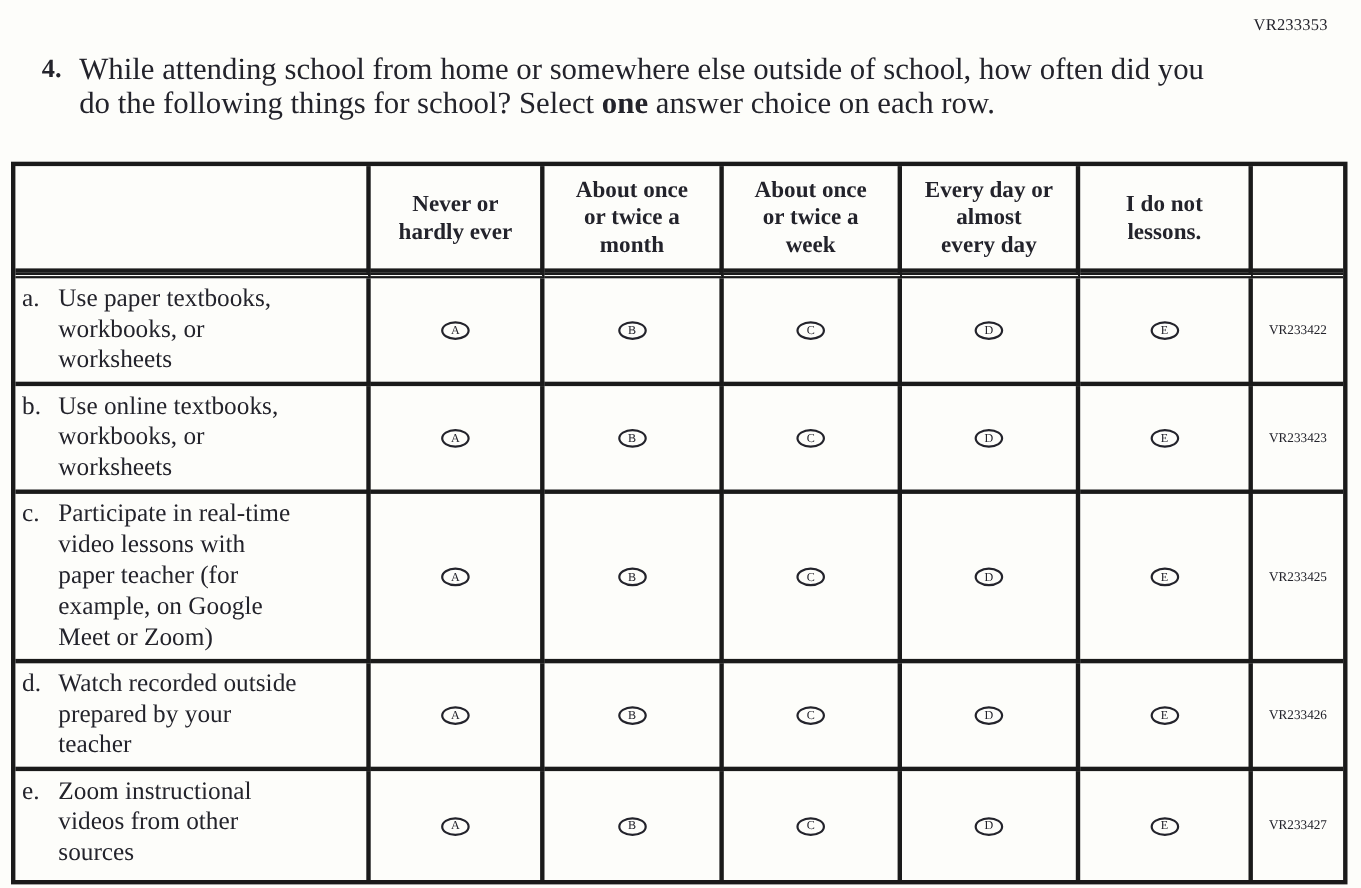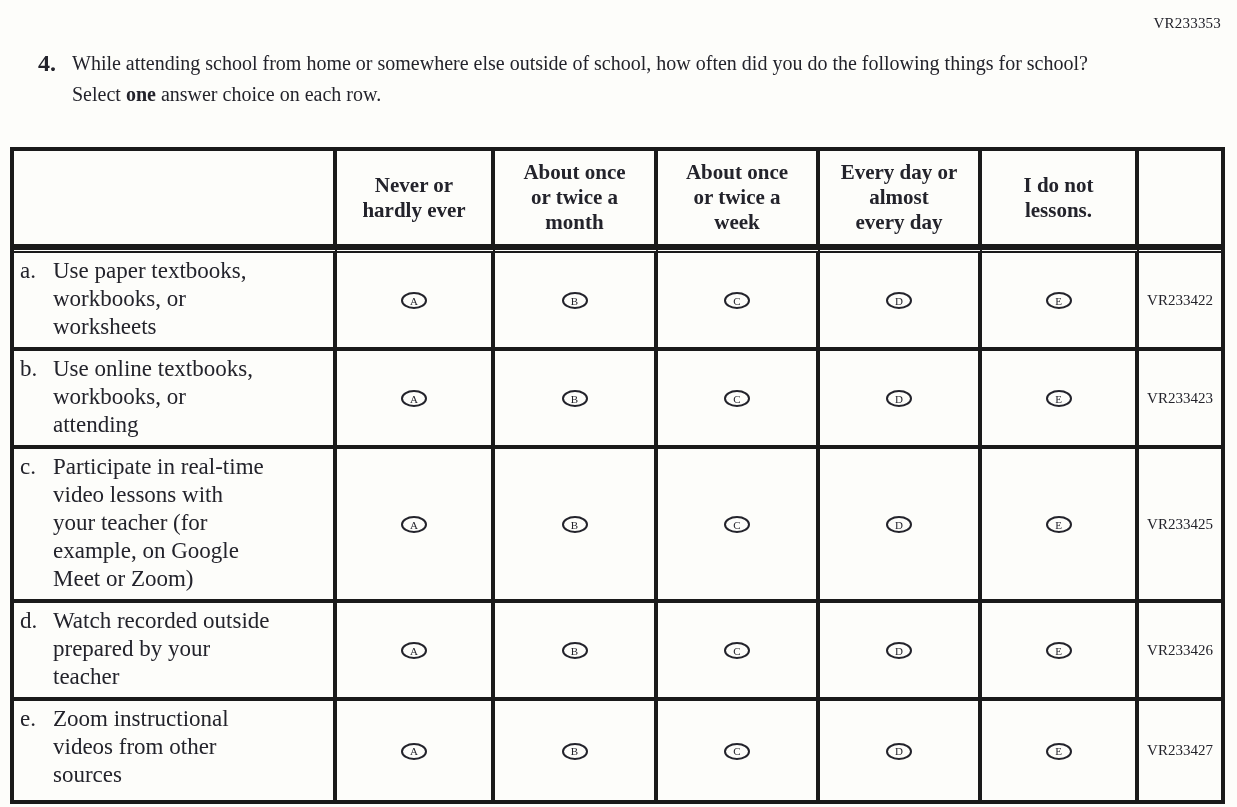--- a/index.html
+++ b/index.html
@@ -12,37 +12,37 @@
   body{
     background: var(--bg);
     color: var(--ink);
     font-family: "Liberation Serif", "DejaVu Serif", serif;
     position: relative;
     overflow: hidden;
   }
   .top-code{
     position: absolute;
     top: 15px;
-    right: 16px;
+    right: 30px;
     font-size: 15px;
     letter-spacing: 0.2px;
   }
   .question{
     display: flex;
     margin: 48px 0 0 38px;
     width: 1060px;
   }
   .qnum{
     flex: 0 0 34px;
     font-weight: bold;
     font-size: 24px;
     line-height: 31px;
   }
   .qtext{
-    font-size: 20px;
+    font-size: 28px;
     line-height: 31px;
   }
   table{
     margin: 37px 0 0 10px;
     width: 1207px;
     border: 4px solid var(--border);
     border-collapse: separate;
     border-spacing: 0;
     table-layout: fixed;
     background: var(--bg);
@@ -93,21 +93,21 @@
     align-items: center;
     justify-content: center;
     font-size: 11px;
     line-height: 1;
     padding-top: 1px;
     cursor: pointer;
   }
   td.code{
     text-align: center;
     vertical-align: middle;
-    font-size: 15px;
+    font-size: 12px;
     padding: 2px 1px;
   }
   tbody tr:last-child td{ height: 99px; }
 </style>
 </head>
 <body>
 
 <div class="top-code">VR233353</div>
 
 <div class="question">
@@ -169,37 +169,37 @@
       <td class="opt"><span class="bubble">D</span></td>
       <td class="opt"><span class="bubble">E</span></td>
       <td class="code">VR233422</td>
     </tr>
     <tr>
       <td class="stem">
         <div class="stem-wrap">
             <span class="letter">b.</span>
             <span class="stem-text">Use online textbooks,
 workbooks, or
-attending</span>
+worksheets</span>
           </div>
       </td>
       <td class="opt"><span class="bubble">A</span></td>
       <td class="opt"><span class="bubble">B</span></td>
       <td class="opt"><span class="bubble">C</span></td>
       <td class="opt"><span class="bubble">D</span></td>
       <td class="opt"><span class="bubble">E</span></td>
       <td class="code">VR233423</td>
     </tr>
     <tr>
       <td class="stem">
         <div class="stem-wrap">
             <span class="letter">c.</span>
             <span class="stem-text">Participate in real-time
 video lessons with
-your teacher (for
+paper teacher (for
 example, on Google
 Meet or Zoom)</span>
           </div>
       </td>
       <td class="opt"><span class="bubble">A</span></td>
       <td class="opt"><span class="bubble">B</span></td>
       <td class="opt"><span class="bubble">C</span></td>
       <td class="opt"><span class="bubble">D</span></td>
       <td class="opt"><span class="bubble">E</span></td>
       <td class="code">VR233425</td>

